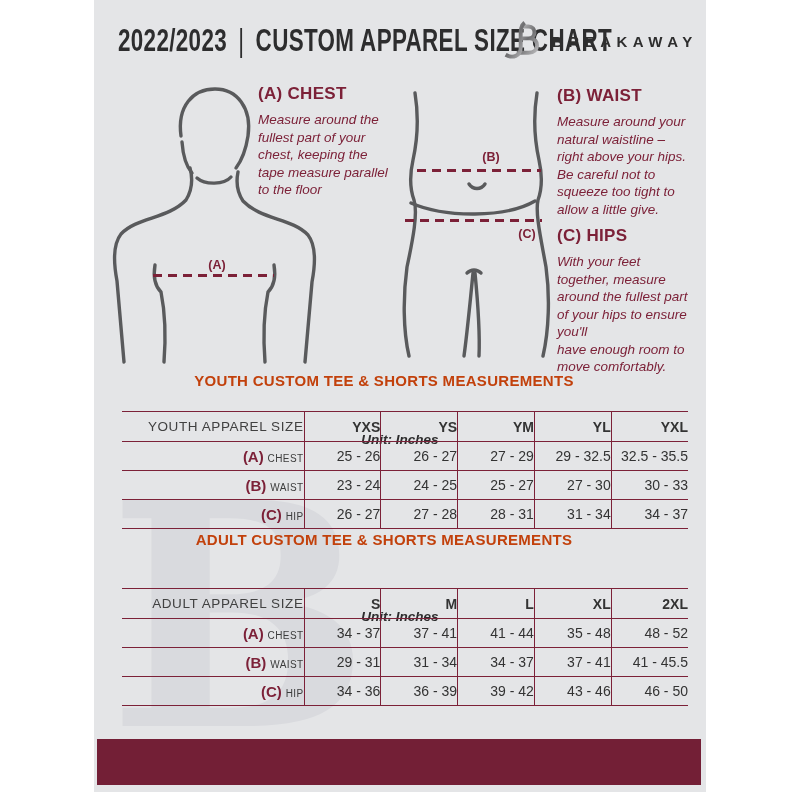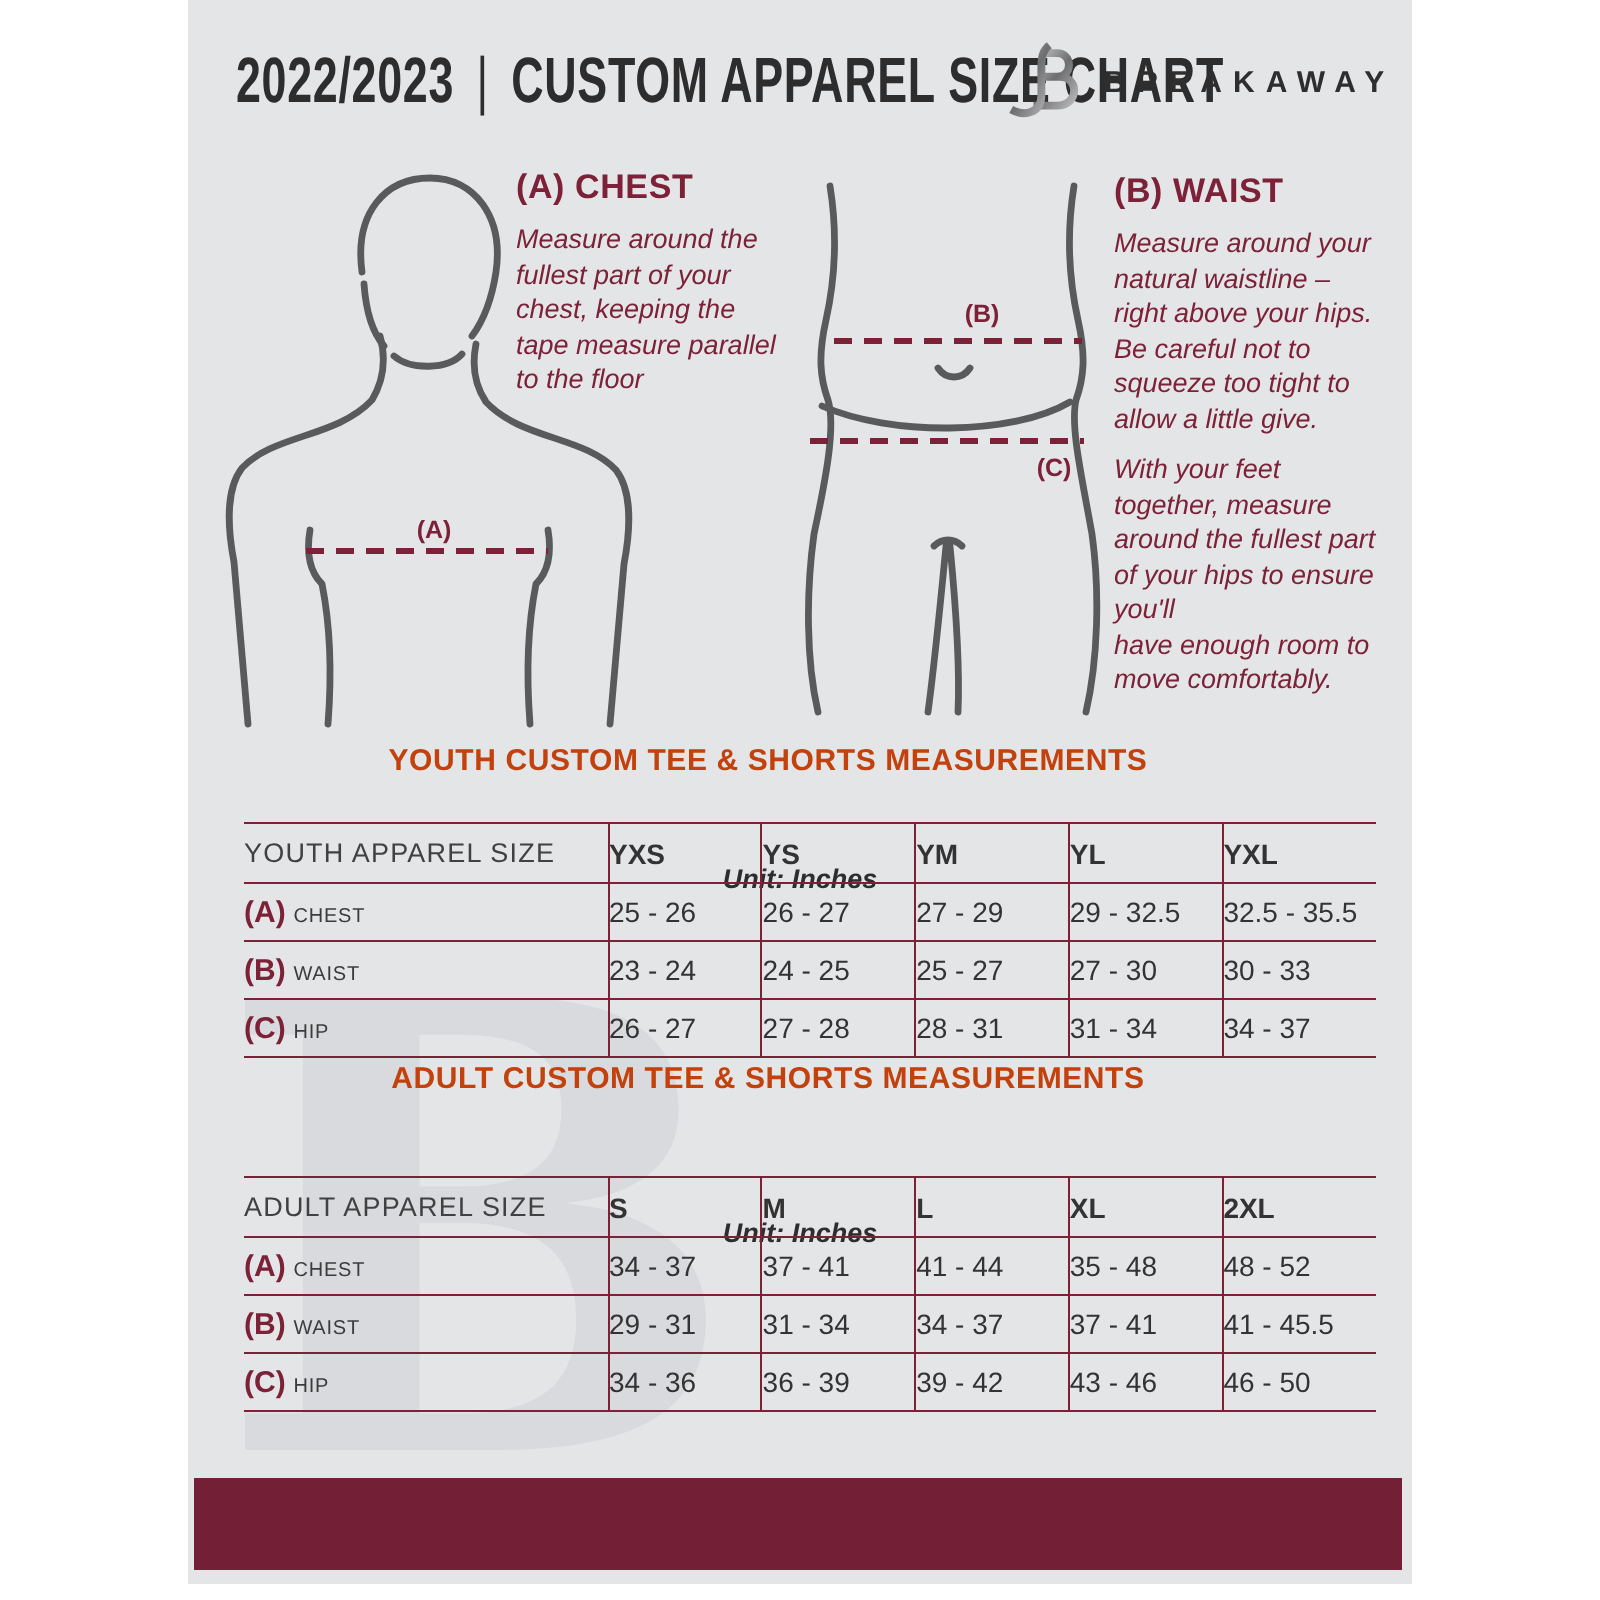--- a/index.html
+++ b/index.html
@@ -34,21 +34,21 @@
              white-space:pre-line;}
 
   
   .tbl-title{position:absolute;left:0;width:580px;text-align:center;font-weight:700;
              font-size:15px;color:#c2410c;letter-spacing:0.3px;z-index:2;}
   .tbl-unit{position:absolute;left:0;width:612px;text-align:center;font-weight:600;
             font-style:italic;font-size:13.5px;color:#2d2d2e;z-index:2;margin-top:42px;}
   table.size-table{position:absolute;left:28px;width:566px;border-collapse:collapse;
                    table-layout:fixed;z-index:2;border-top:1.5px solid #7c2138;}
   table.size-table col.c0{width:182px;}
-  table.size-table td{border-bottom:1.5px solid #7c2138;text-align:left;
+  table.size-table td{border-bottom:1.5px solid #7c2138;text-align:right;
                       font-size:14px;color:#333333;padding:0;}
   table.size-table td + td{border-left:1.5px solid #7c2138;}
   table.size-table tr{height:29px;}
   table.size-table tr.head-row{height:30px;}
   td.label-col{text-align:left;padding-left:10px;}
   .head-row td{font-weight:700;font-size:14.5px;color:#222222;}
   .head-row td.label-col{font-weight:400;font-size:13.5px;color:#414141;letter-spacing:0.6px;}
   .row-prefix{color:#7c2138;font-weight:700;font-size:15px;}
   .row-name{color:#3c3c3c;font-size:10px;letter-spacing:0.4px;}
 
@@ -118,20 +118,21 @@
     <div class="section" style="left:463px;top:86px;width:165px;">
       <h3>(B) WAIST</h3>
       <p>Measure around your
 natural waistline –
 right above your hips.
 Be careful not to
 squeeze too tight to
 allow a little give.</p>
     </div>
     <div class="section" style="left:463px;top:226px;width:165px;">
+      <h3>(C) HIPS</h3>
       <p>With your feet
 together, measure
 around the fullest part
 of your hips to ensure
 you'll
 have enough room to
 move comfortably.</p>
     </div>
 
     <div class="tbl-title" style="top:372px;">YOUTH CUSTOM TEE &amp; SHORTS MEASUREMENTS</div>

